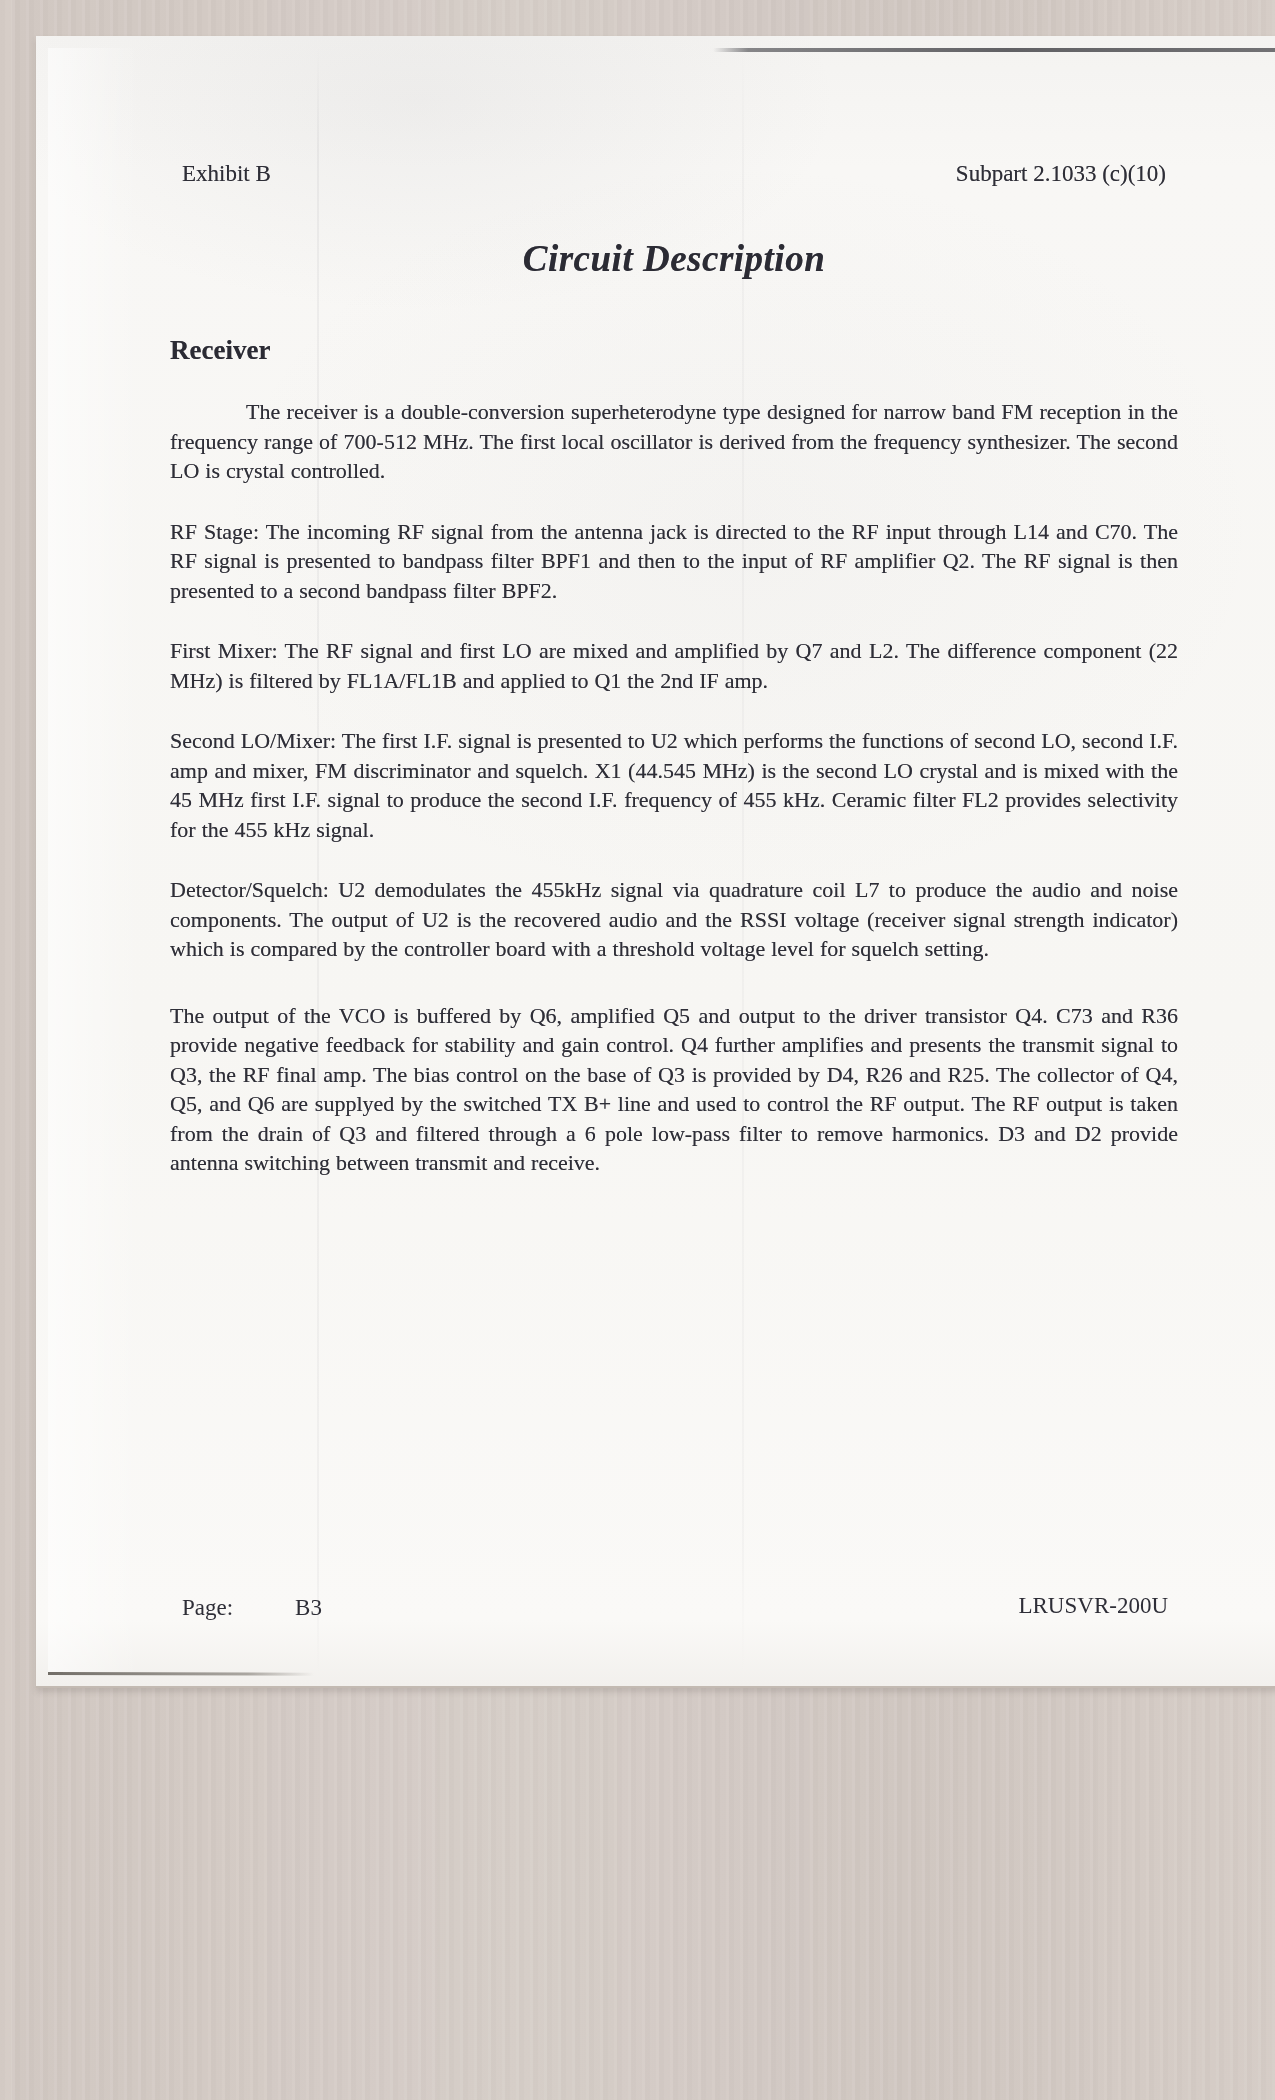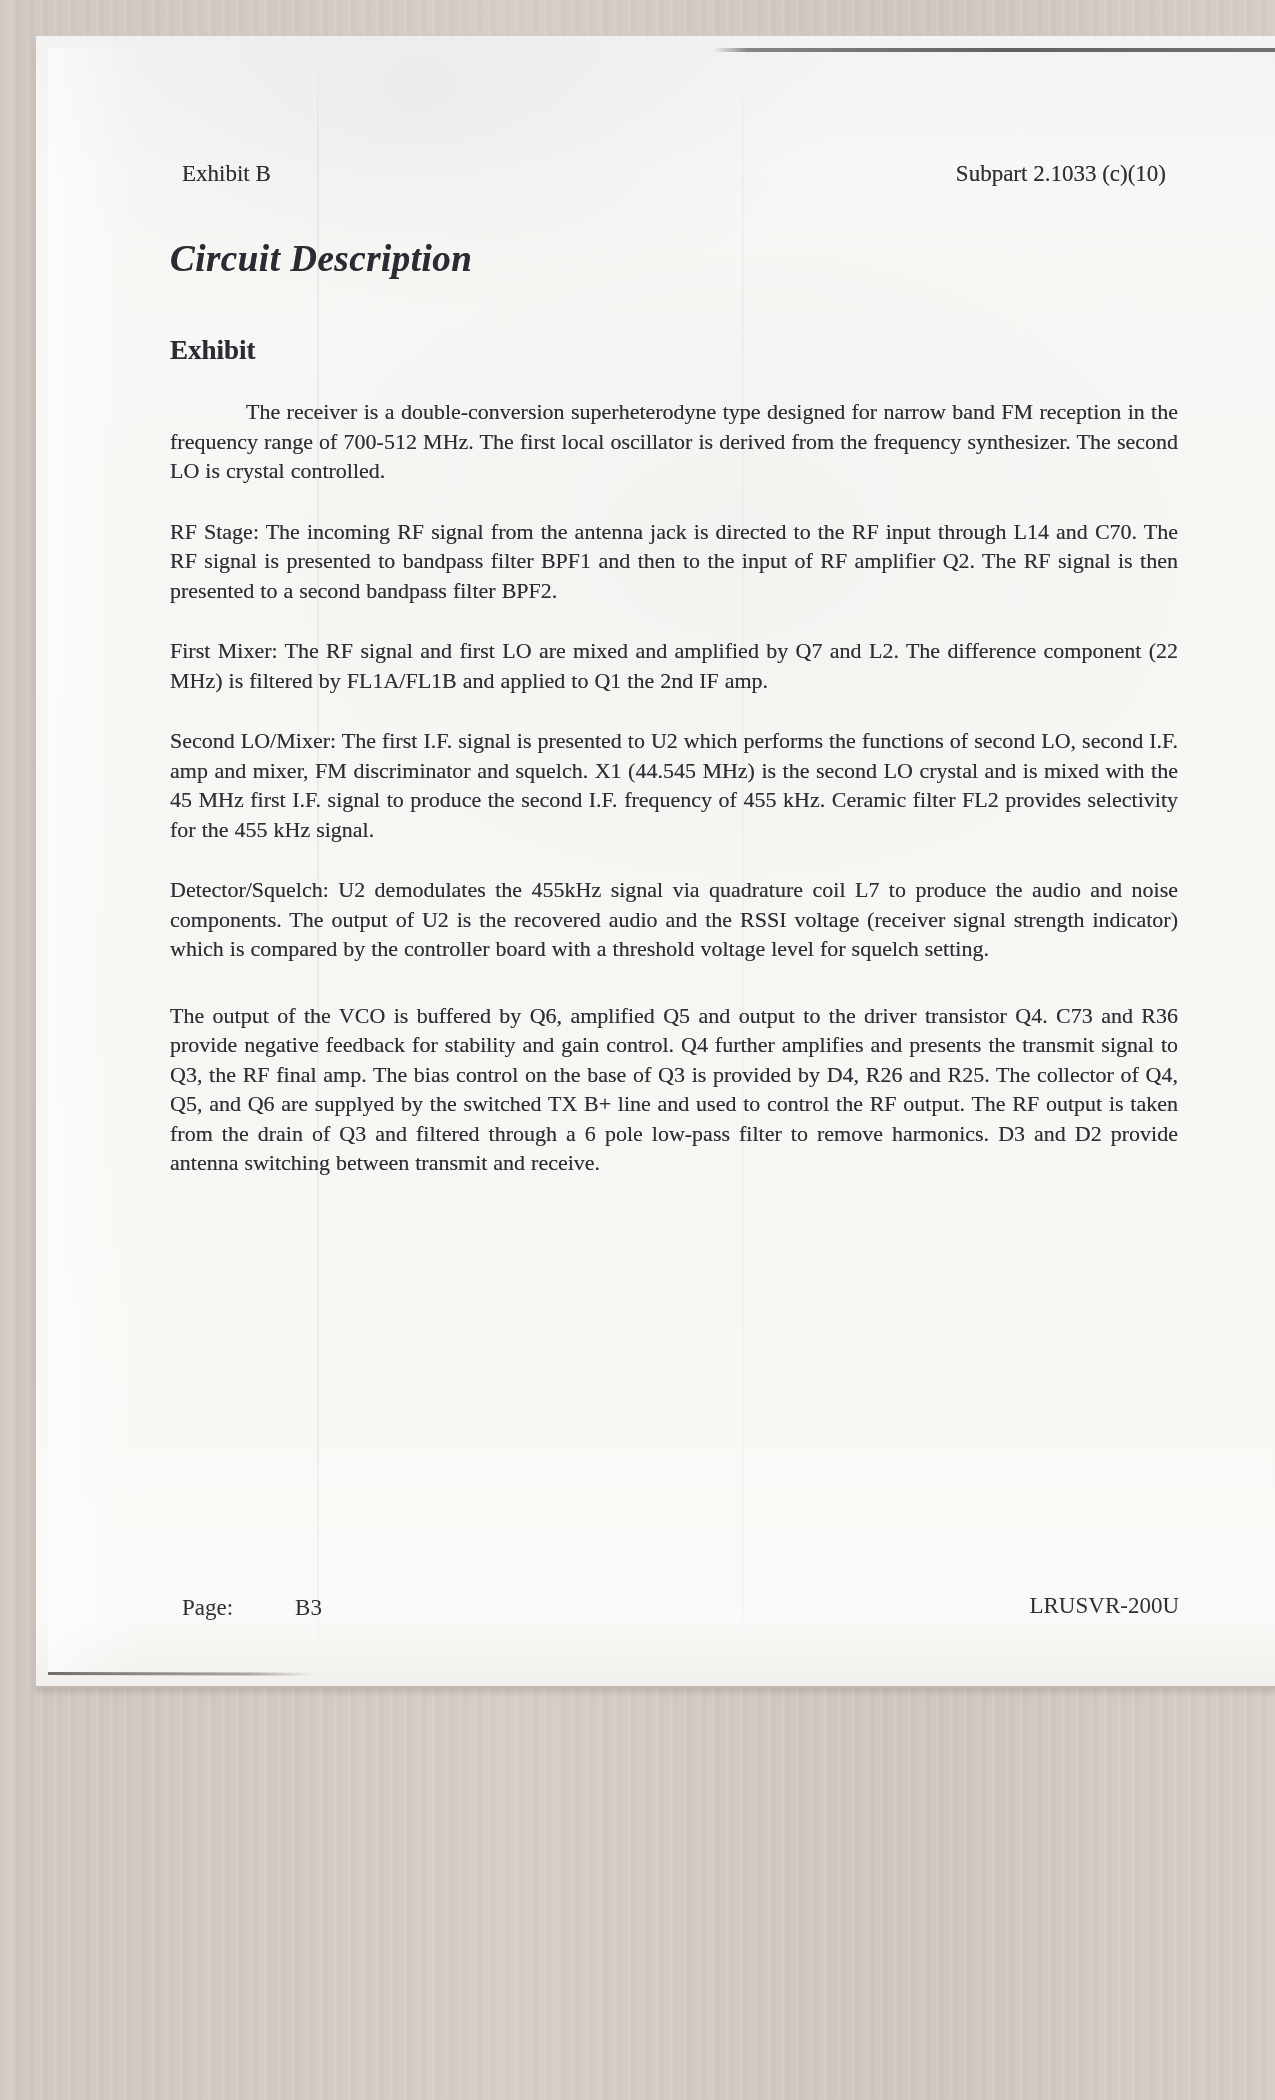--- a/index.html
+++ b/index.html
@@ -63,20 +63,21 @@
   .doc-header {
     padding-top: 100px;
     display: flex;
     justify-content: space-between;
     font-size: 23px;
     line-height: 28px;
   }
 
   .doc-title {
     margin-top: 34px;
+    text-align: center;
     font-size: 37px;
     line-height: 50px;
     font-weight: bold;
     font-style: italic;
     letter-spacing: 0.5px;
     color: #2b2b34;
   }
 
   h2.section-heading {
     font-size: 27px;
@@ -93,21 +94,21 @@
     text-align: justify;
     margin-bottom: 31px;
     word-spacing: 0.5px;
   }
   p.first-after-heading { margin-top: 31px; }
   p.indented { text-indent: 76px; }
   p.trans-body { margin-top: 37px; margin-bottom: 0; }
 
   .doc-footer {
     position: absolute;
-    left: 110px; right: 108px;
+    left: 110px; right: 119px;
     top: 1531px;
     display: flex;
     justify-content: space-between;
     font-size: 23px;
     line-height: 30px;
     gap: 26px;
   }
   .footer-left span.gap { display: inline-block; width: 14px; }
 </style>
 </head>
@@ -122,21 +123,21 @@
 
   <div class="content">
 
     <div class="doc-header">
       <span>Exhibit B</span>
       <span>Subpart 2.1033 (c)(10)</span>
     </div>
 
     <div class="doc-title">Circuit Description</div>
 
-    <h2 class="section-heading receiver">Exhibit</h2>
+    <h2 class="section-heading receiver">Receiver</h2>
 
     <p class="body-para indented first-after-heading">The receiver is a double-conversion superheterodyne type designed for narrow band FM reception in the frequency range of 700-512 MHz.  The first local oscillator is derived from the frequency synthesizer.  The second LO is crystal controlled.</p>
 
     <p class="body-para">RF Stage:  The incoming RF signal from the antenna jack is directed to the RF input through L14 and C70.  The RF signal is presented to bandpass filter BPF1 and then to the input of RF amplifier Q2.  The RF signal is then presented to a second bandpass filter BPF2.</p>
 
 
     <p class="body-para">First Mixer:  The RF signal and first LO are mixed and amplified by Q7 and L2.  The difference component (22 MHz) is filtered by FL1A/FL1B and applied to Q1 the 2nd IF amp.</p>
 
     <p class="body-para">Second LO/Mixer:  The first I.F. signal is presented to U2 which performs the functions of second LO, second I.F. amp and mixer, FM discriminator and squelch. X1 (44.545 MHz) is the second LO crystal and is mixed with the 45 MHz first I.F. signal to produce the second I.F. frequency of 455 kHz.  Ceramic filter FL2 provides selectivity for the 455 kHz signal.</p>
 

